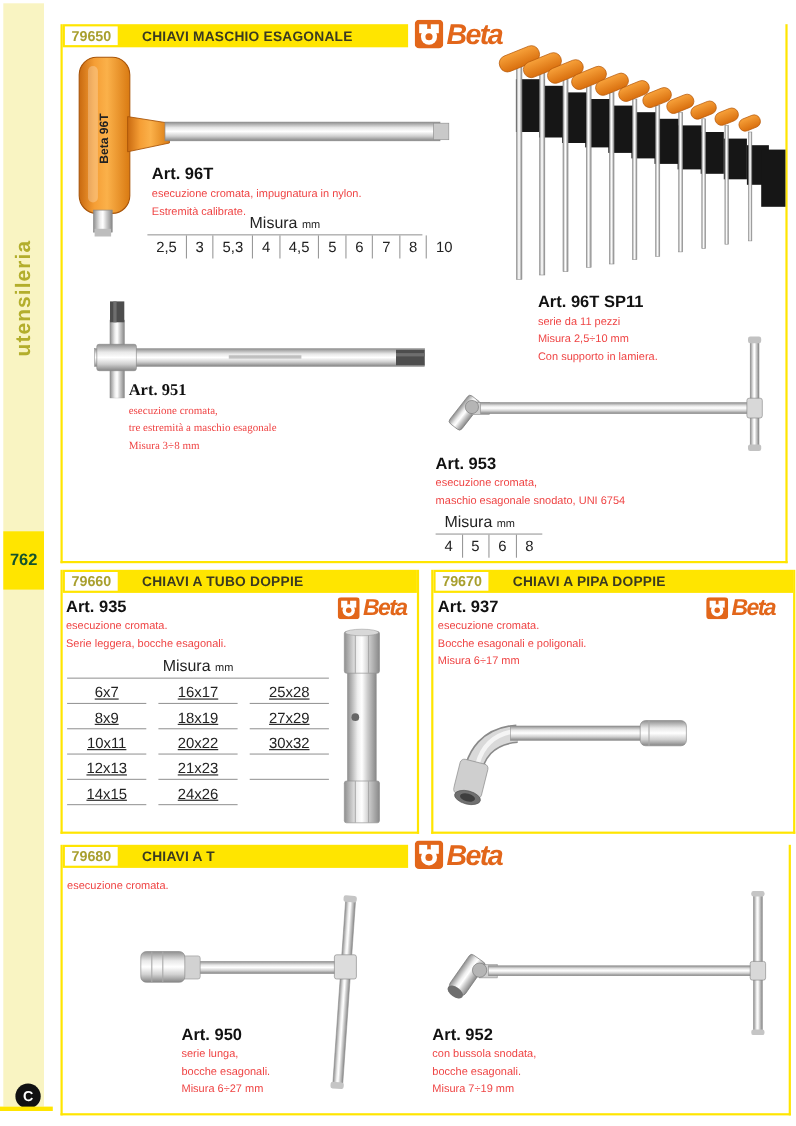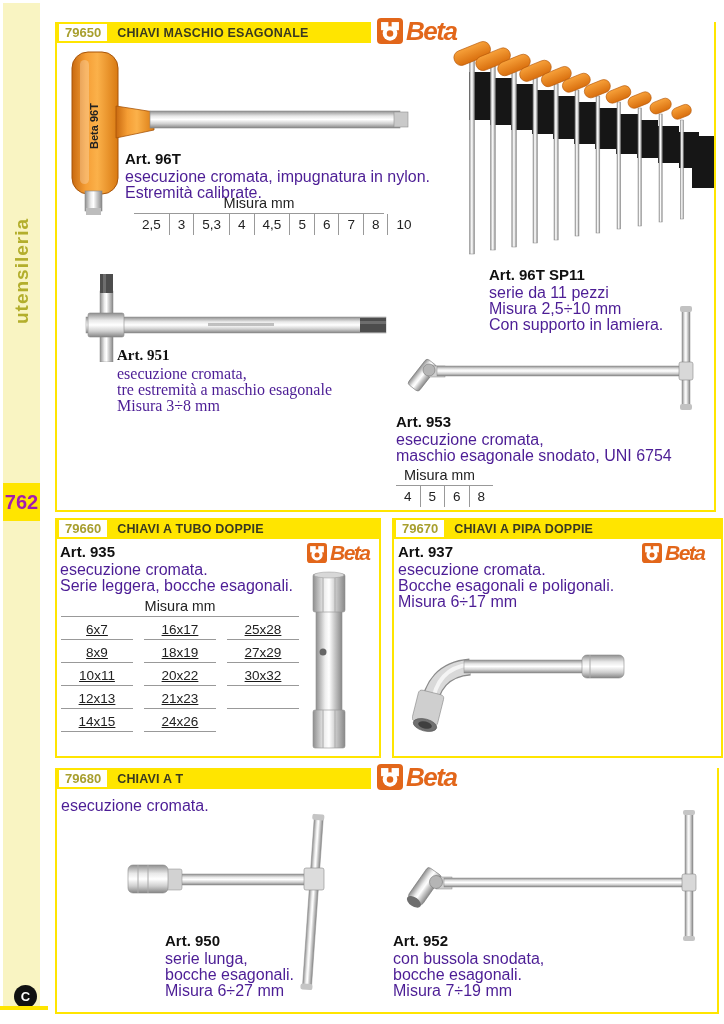--- a/index.html
+++ b/index.html
@@ -6,49 +6,49 @@
   body{font-family:"Liberation Sans", sans-serif; background:#fff; color:#1a1a1a;}
   #page{position:relative;width:724px;height:1024px;background:#ffffff;overflow:hidden;}
   .abs{position:absolute;}
 
   
   #sidebar{position:absolute;left:3px;top:3px;width:37px;height:1003px;background:#f9f4c2;}
   #sidebar .vtext{position:absolute;top:188px;left:0;width:37px;height:160px;
     display:flex;align-items:center;justify-content:center;}
   #sidebar .vtext span{writing-mode:vertical-rl;transform:rotate(180deg);
     font-size:19px;font-weight:bold;color:#b3ae2c;letter-spacing:1px;}
-  #page-num{position:absolute;left:0;top:480px;width:37px;height:38px;background:#ffe500;
-    display:flex;align-items:center;justify-content:center;font-weight:bold;font-size:20px;color:#a21caf;}
+  #page-num{position:absolute;left:0;top:480px;width:37px;height:53px;background:#ffe500;
+    display:flex;align-items:center;justify-content:center;font-weight:bold;font-size:15px;color:#14532d;}
   #c-logo{position:absolute;left:11px;top:982px;width:23px;height:23px;border-radius:50%;
     background:#111;color:#fff;display:flex;align-items:center;justify-content:center;
     font-weight:bold;font-size:13px;}
   #sidebar-footer-line{position:absolute;left:0;top:1006px;width:48px;height:4px;background:#ffe500;}
 
   
   .section-box{position:absolute;border:2px solid #ffe500;border-top:none;background:#fff;}
   .header-bar{position:absolute;left:0;top:0;height:21px;background:#ffe500;
     display:flex;align-items:center;}
   .header-bar.full{width:100%;}
   .code-box{background:#fff;color:#a89f2e;font-weight:bold;font-size:13px;
-    padding:1px 6px;margin:2px 4px 2px 2px;line-height:15px;}
+    padding:1px 6px;margin:2px 16px 2px 2px;line-height:15px;}
   .bar-title{color:#3a3a20;font-weight:bold;font-size:12.5px;margin-left:6px;letter-spacing:.2px;white-space:nowrap;}
 
   
   .beta-logo{display:flex;align-items:center;gap:3px;}
   .beta-text{color:#e2661a;font-weight:bold;font-style:italic;font-size:26px;
     letter-spacing:-1.5px;line-height:1;}
   .beta-logo.small .beta-text{font-size:21px;}
 
   
   .art-name{font-weight:bold;font-size:15px;color:#111;margin-bottom:2px;}
-  .desc{font-size:16px;color:#4c1d95;line-height:16px;}
+  .desc{font-size:10px;color:#ef4444;line-height:16px;}
 
   
   .measure-title{font-size:14.5px;color:#222;text-align:center;}
-  .measure-title .unit{font-size:14px;}
+  .measure-title .unit{font-size:10px;}
   .row-table{display:flex;border-top:1px solid #999;margin-top:2px;}
   .row-table .cell{font-size:13.5px;color:#222;padding:3px 8px;text-align:right;border-left:1px solid #999;}
   .row-table .cell:first-child{border-left:none;}
 
   .t935{width:238px;}
   .t935 .measure-title{border-bottom:1px solid #999;padding-bottom:2px;}
   .t935-grid{display:grid;grid-template-columns:72px 72px 72px;column-gap:11px;text-decoration:underline;}
   .t935-grid .cell{font-size:13.5px;color:#222;text-align:center;padding:5px 0 2px 0;border-bottom:1px solid #999;}
   .t935-grid .cell.no-line{border-bottom:none;}
 </style>
@@ -112,21 +112,21 @@
       <rect x="14" y="4" width="46" height="142" rx="16" fill="url(#gA1)" stroke="#a85408"></rect>
       <rect x="22" y="12" width="9" height="124" rx="4.5" fill="#ffffff" opacity="0.25"></rect>
       <text x="40" y="78" transform="rotate(-90 40 78)" font-size="11" font-weight="bold" fill="#222" text-anchor="middle">Beta 96T</text>
       <polygon points="58,58 96,64 96,82 58,90" fill="url(#gA1)" stroke="#a85408" stroke-width="0.8"></polygon>
       <rect x="92" y="63" width="250" height="17" fill="url(#gA2)" stroke="#8a8a8a" stroke-width="0.6"></rect>
       <rect x="336" y="64" width="14" height="15" fill="#c9c9c9" stroke="#909090" stroke-width="0.6"></rect>
       <rect x="27" y="143" width="17" height="20" fill="url(#gA3)" stroke="#8a8a8a" stroke-width="0.6"></rect>
       <rect x="28" y="160" width="15" height="7" fill="#bdbdbd"></rect>
     </svg>
 
-    <div class="abs" style="left:68px;top:128px;">
+    <div class="abs" style="left:81px;top:128px;">
       <div class="art-name">Art. 96T</div>
       <div class="desc">esecuzione cromata, impugnatura in nylon.</div>
       <div class="desc">Estremità calibrate.</div>
     </div>
 
     <div class="abs" style="left:77px;top:173px;width:250px;">
       <div class="measure-title">
         <span>Misura</span> <span class="unit">mm</span>
       </div>
       <div class="row-table">

